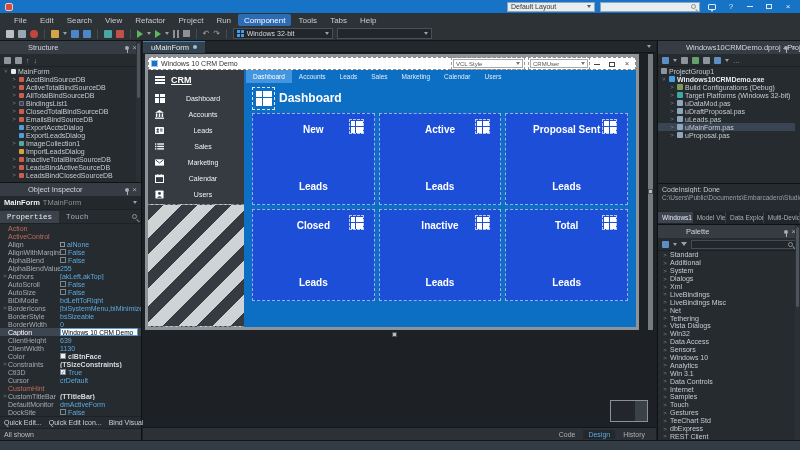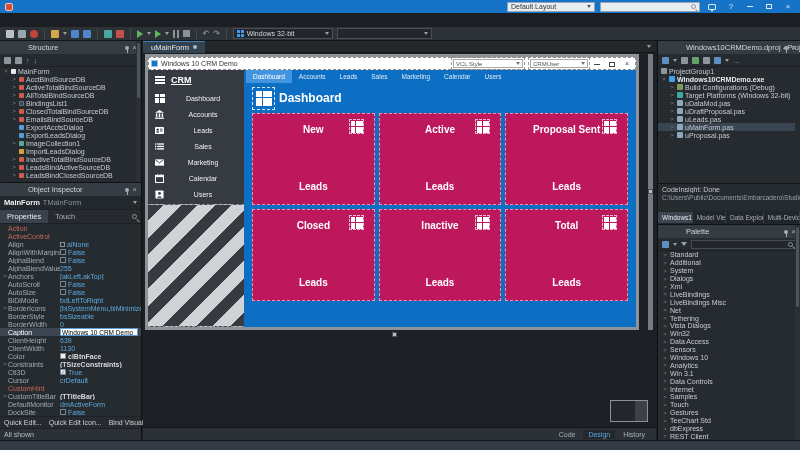--- a/index.html
+++ b/index.html
@@ -78,21 +78,21 @@
   .sicon.dialog{background:#4f9ddb;}
   .sicon.imagecollection{background:#58a89a;}
   .sicon.importdialog{background:#d9a23f;}
 
   
   #inspector{top:182px;left:0;width:142px;height:258px;border-right:1px solid #101214;border-top:1px solid #101214;}
   .oi-selector{height:14px;display:flex;align-items:center;gap:3px;padding:0 4px;background:#23282d;border-bottom:1px solid #1d2125;font-size:7.5px;}
   .oi-name{color:#eef1f4;font-weight:bold;}
   .oi-type{color:#8b9297;}
   .oi-tabs{height:14px;display:flex;align-items:center;border-bottom:1px solid #1d2125;font-size:7.5px;}
-  .itab{padding:2px 7px;color:#a8aeb5;}
+  .itab{padding:2px 7px;color:#a8aeb5;font-family:Liberation Mono, monospace;}
   .itab.active{background:#3a424b;color:#e9ecef;}
   .oi-search{flex:1;display:flex;justify-content:flex-end;padding-right:4px;}
   .oi-rows{position:absolute;top:41px;left:0;right:0;bottom:24px;overflow:hidden;}
   .prow{display:flex;align-items:center;height:8px;font-size:7px;white-space:nowrap;}
   .prow.editing{background:#3c4550;}
   .pname{width:60px;flex:0 0 60px;color:#a4abb2;display:flex;align-items:center;overflow:hidden;padding-left:2px;}
   .pname.special{color:#c4695a;}
   .prow.editing .pname{color:#fff;}
   .pval{flex:1;color:#5ea9dd;display:flex;align-items:center;gap:2px;overflow:hidden;}
   .pval.plain{color:#d4d9de;font-weight:bold;}
@@ -144,21 +144,21 @@
   .crm-tab{display:flex;align-items:center;padding:0 7px;}
   .crm-tab.active{background:#4295de;color:#fff;}
   .crm-header{height:25px;display:flex;align-items:center;gap:8px;padding:5px 0 0 12px;}
   .tiles-icon{display:grid;grid-template-columns:42% 58%;grid-template-rows:42% 58%;gap:1px;}
   .tiles-icon>span{background:#fff;display:block;}
   .ti-nav{width:9px;height:9px;}
   .ti-big{width:15px;height:15px;outline:1px dashed rgba(255,255,255,.85);outline-offset:3px;}
   .ti-small{width:11px;height:11px;outline:1px dashed rgba(255,255,255,.7);outline-offset:1px;}
   .page-title{color:#fff;font-weight:bold;font-size:12px;}
   .tile-grid{flex:1;display:grid;grid-template-columns:1fr 1fr 1fr;grid-template-rows:1fr 1fr;gap:4px;margin:5px 8px 26px 8px;}
-  .tile{position:relative;background:#be185d;border:1px dashed rgba(255,255,255,.55);display:flex;flex-direction:column;align-items:center;justify-content:space-between;padding:10px 0 12px 0;}
+  .tile{position:relative;background:#1d4ed8;border:1px dashed rgba(255,255,255,.55);display:flex;flex-direction:column;align-items:center;justify-content:space-between;padding:10px 0 12px 0;}
   .tile .ti-small{position:absolute;top:7px;right:12px;}
   .tile-title{color:#fff;font-weight:bold;font-size:10px;white-space:nowrap;}
   .tile-sub{color:#fff;font-weight:bold;font-size:10px;}
 
   
   #projects{top:41px;left:657px;width:143px;height:142px;border-left:1px solid #101214;}
   #projects .tree{top:26px;}
   .trow .bold{font-weight:bold;color:#e8ecef;}
   .trow.selected{background:#3a4554;}
   .picon{width:6px;height:6px;flex:0 0 6px;border-radius:1px;}
@@ -194,20 +194,35 @@
     <span class="tsearch">
         <span class="mag"></span>
       </span>
     <span class="tb-btn"><span class="fb-icon"></span></span>
     <span class="tb-btn">?</span>
     <span class="tb-btn"><span class="min-glyph"></span></span>
     <span class="tb-btn"><span class="restore-glyph"></span></span>
     <span class="tb-btn">×</span>
   </div>
 
+  <div class="menubar">
+      <span style="display:flex;gap:1px;">
+        <span class="menu-item">File</span>
+        <span class="menu-item">Edit</span>
+        <span class="menu-item">Search</span>
+        <span class="menu-item">View</span>
+        <span class="menu-item">Refactor</span>
+        <span class="menu-item">Project</span>
+        <span class="menu-item">Run</span>
+        <span class="menu-item active">Component</span>
+        <span class="menu-item">Tools</span>
+        <span class="menu-item">Tabs</span>
+        <span class="menu-item">Help</span>
+      </span>
+    </div>
 
   <div class="toolbar">
     <span class="i-sq i-doc"></span>
     <span class="i-sq i-doc2"></span>
     <span class="i-round"></span>
     <span class="tsep"></span>
     <span class="i-sq i-folder"></span>
     <span class="caret"></span>
     <span class="i-sq i-save"></span>
     <span class="i-sq i-save"></span>

